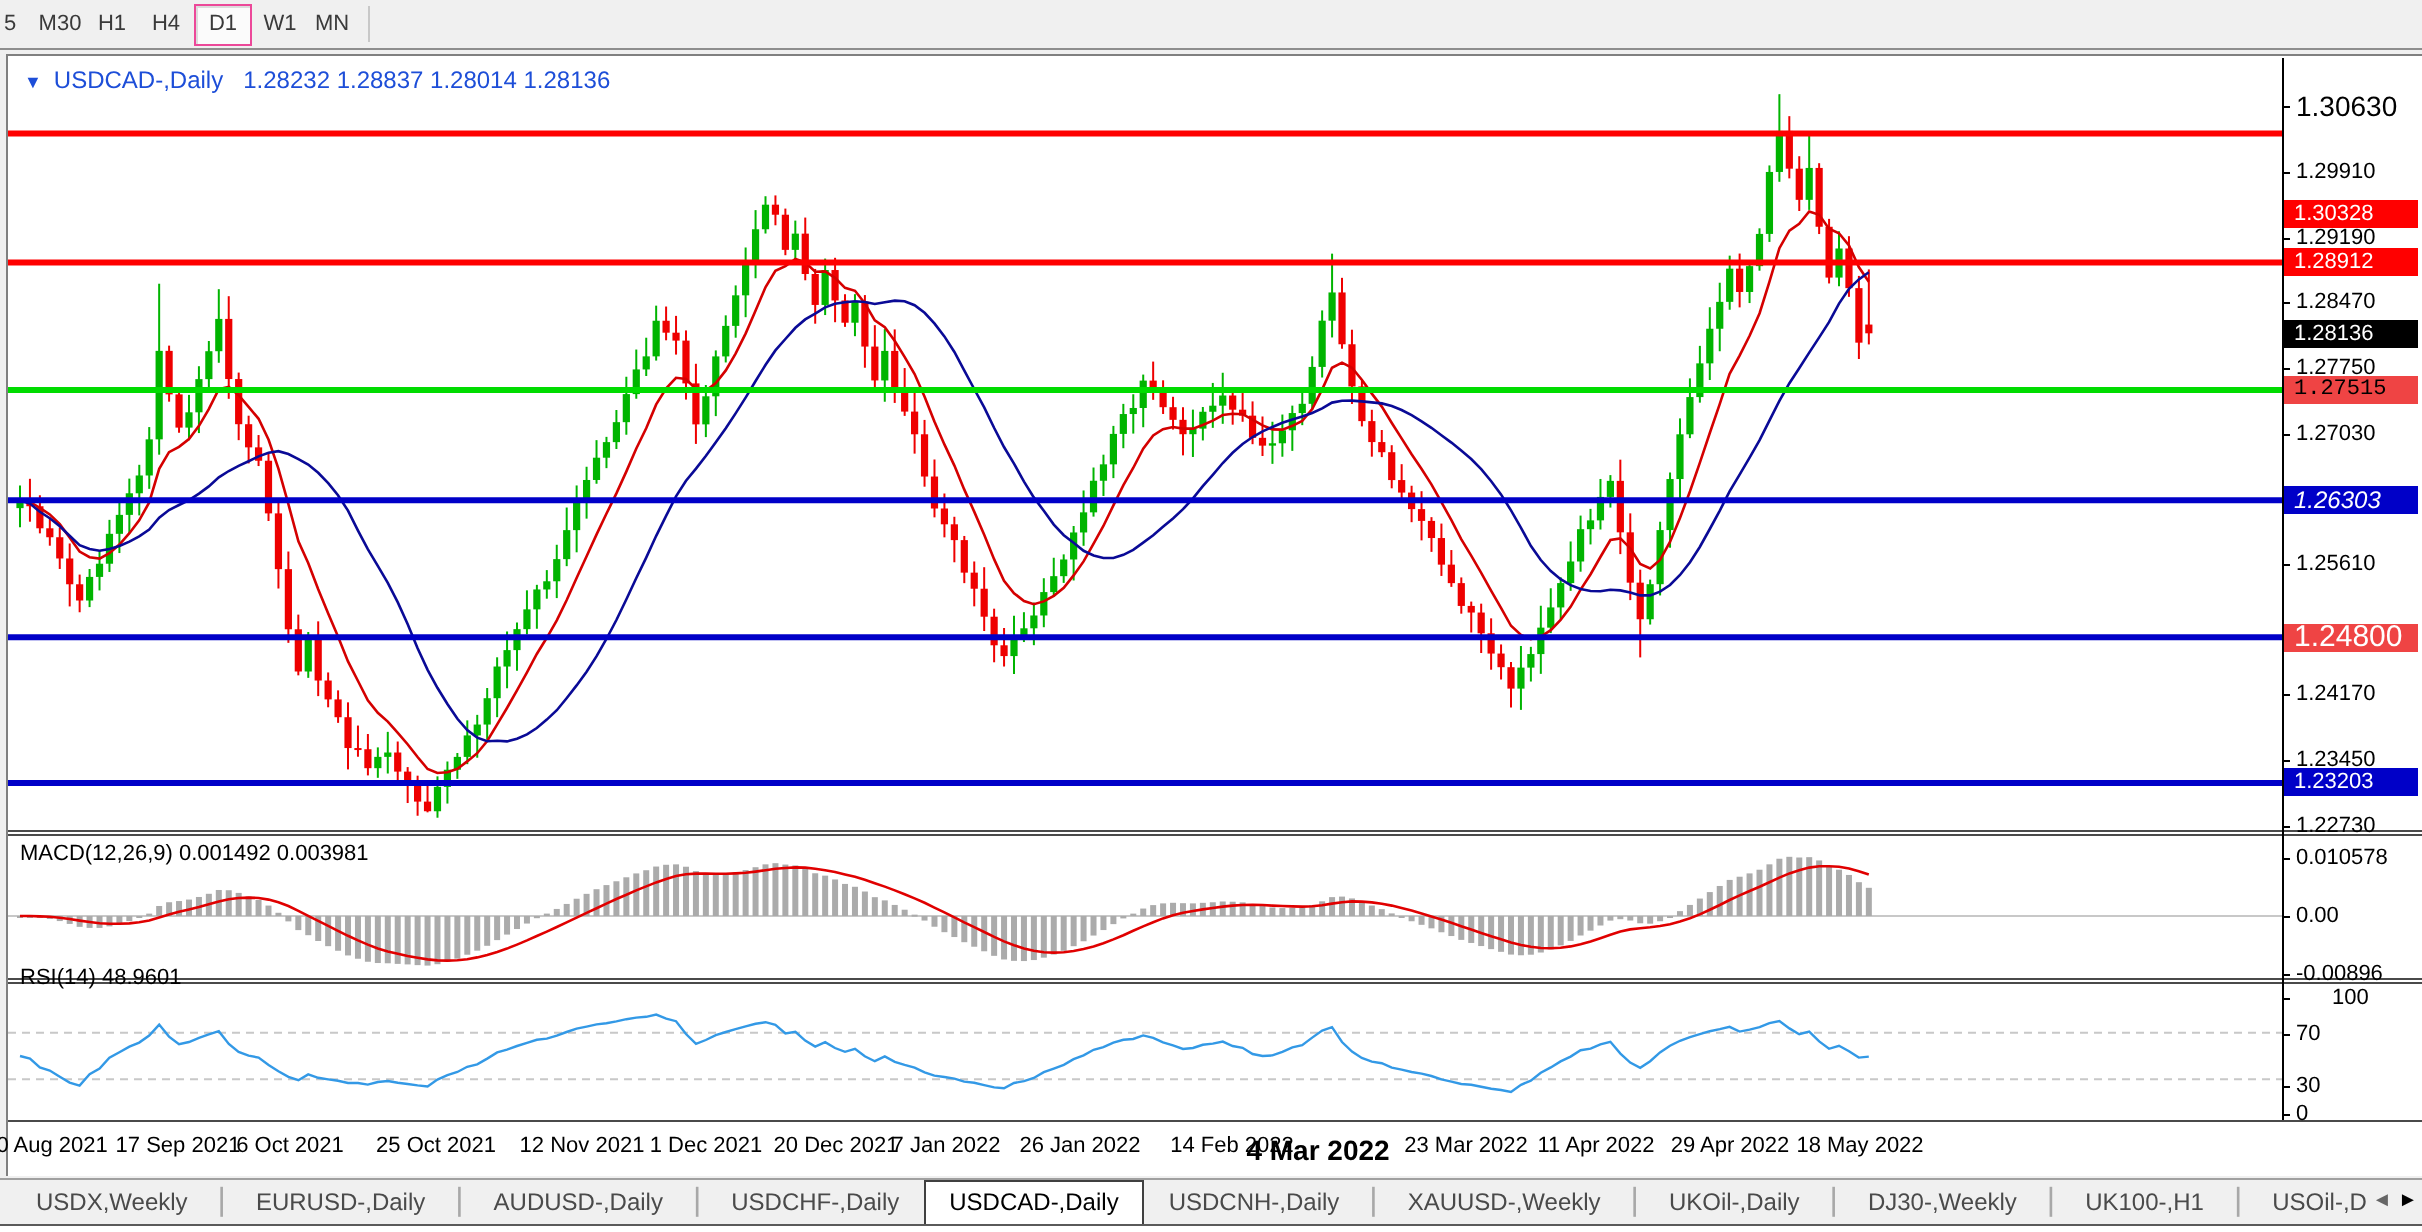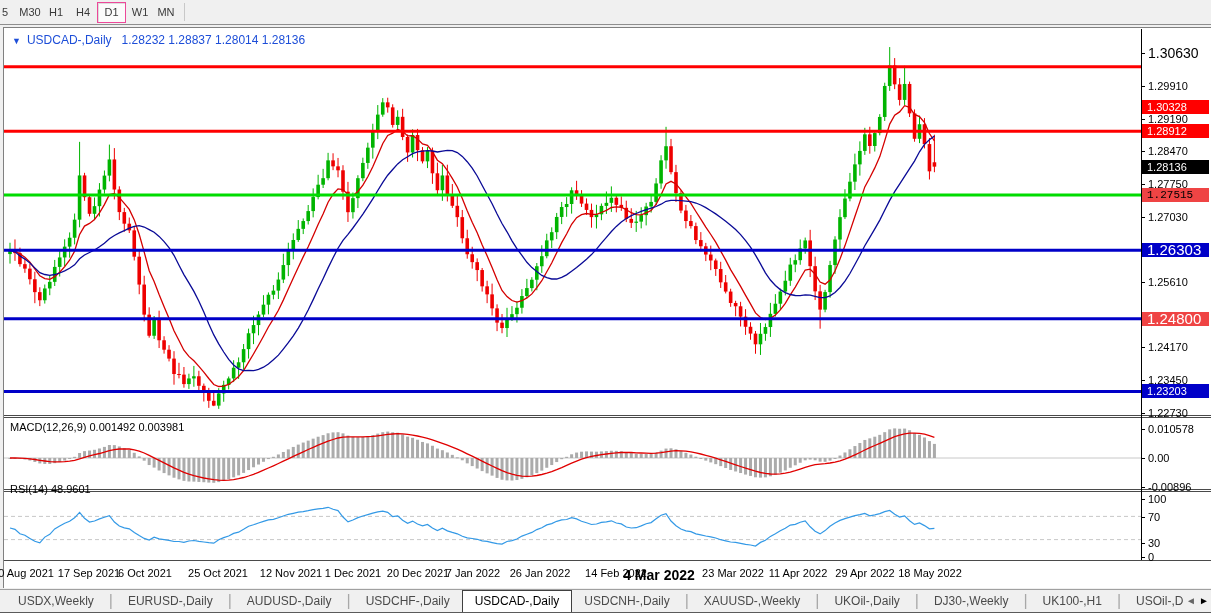--- a/index.html
+++ b/index.html
@@ -675,31 +675,31 @@
     <div style="position: absolute; left: 0px; width: 4px; height: 1px; background: rgb(0, 0, 0); top: 318.386px;"></div>
     <div style="position: absolute; left: 7px; font-size: 11px; height: 14px; line-height: 14px; top: 311.386px;">1.24170</div>
     <div style="position: absolute; left: 0px; width: 4px; height: 1px; background: rgb(0, 0, 0); top: 351.197px;"></div>
     <div style="position: absolute; left: 7px; font-size: 11px; height: 14px; line-height: 14px; top: 344.197px;">1.23450</div>
     <div style="position: absolute; left: 0px; width: 4px; height: 1px; background: rgb(0, 0, 0); top: 384.007px;"></div>
     <div style="position: absolute; left: 7px; font-size: 11px; height: 14px; line-height: 14px; top: 377.007px;">1.22730</div>
     <div style="position: absolute; left: 1px; width: 67px; height: 14px; line-height: 14px; font-size: 11px; padding-left: 5px; box-sizing: border-box; top: 30.7623px; background: rgb(255, 0, 0); color: rgb(255, 255, 255); margin-top: 40px;">1.30328</div>
     <div style="position: absolute; left: 1px; width: 67px; height: 14px; line-height: 14px; font-size: 11px; padding-left: 5px; box-sizing: border-box; top: 95.2902px; background: rgb(255, 0, 0); color: rgb(255, 255, 255);">1.28912</div>
     <div style="position: absolute; left: 1px; width: 67px; height: 14px; line-height: 14px; font-size: 11px; padding-left: 5px; box-sizing: border-box; top: 130.653px; background: rgb(0, 0, 0); color: rgb(255, 255, 255);">1.28136</div>
     <div style="position: absolute; left: 1px; width: 67px; height: 14px; line-height: 14px; font-size: 11px; padding-left: 5px; box-sizing: border-box; top: 158.952px; background: #ef4444; color: rgb(0, 0, 0); font-family: Liberation Mono, monospace;">1.27515</div>
-    <div style="position: absolute; left: 1px; width: 67px; height: 14px; line-height: 14px; font-size: 15px; padding-left: 5px; box-sizing: border-box; top: 214.184px; background: rgb(0, 0, 200); color: rgb(255, 255, 255);">1.26303</div>
+    <div style="position: absolute; left: 1px; width: 67px; height: 14px; line-height: 14px; font-size: 12px; padding-left: 5px; box-sizing: border-box; top: 214.184px; background: rgb(0, 0, 200); color: rgb(255, 255, 255); font-style: italic;">1.26303</div>
     <div style="position: absolute; left: 1px; width: 67px; height: 14px; line-height: 14px; font-size: 15px; padding-left: 5px; box-sizing: border-box; top: 282.676px; background: #ef4444; color: rgb(255, 255, 255);">1.24800</div>
     <div style="position: absolute; left: 1px; width: 67px; height: 14px; line-height: 14px; font-size: 11px; padding-left: 5px; box-sizing: border-box; top: 355.452px; background: rgb(0, 0, 200); color: rgb(255, 255, 255);">1.23203</div>
     <div style="position: absolute; left: 0px; width: 4px; height: 1px; background: rgb(0, 0, 0); top: 400px;"></div>
     <div style="position: absolute; left: 7px; font-size: 11px; height: 14px; line-height: 14px; top: 393px;">0.010578</div>
     <div style="position: absolute; left: 0px; width: 4px; height: 1px; background: rgb(0, 0, 0); top: 429px;"></div>
     <div style="position: absolute; left: 7px; font-size: 11px; height: 14px; line-height: 14px; top: 422px;">0.00</div>
     <div style="position: absolute; left: 0px; width: 4px; height: 1px; background: rgb(0, 0, 0); top: 458px;"></div>
     <div style="position: absolute; left: 7px; font-size: 11px; height: 14px; line-height: 14px; top: 451px;">-0.00896</div>
     <div style="position: absolute; left: 0px; width: 4px; height: 1px; background: rgb(0, 0, 0); top: 470px;"></div>
-    <div style="position: absolute; left: 7px; font-size: 11px; height: 14px; line-height: 14px; top: 463px;">100</div>
+    <div style="position: absolute; left: 25px; font-size: 11px; height: 14px; line-height: 14px; top: 463px;">100</div>
     <div style="position: absolute; left: 0px; width: 4px; height: 1px; background: rgb(0, 0, 0); top: 488px;"></div>
     <div style="position: absolute; left: 7px; font-size: 11px; height: 14px; line-height: 14px; top: 481px;">70</div>
     <div style="position: absolute; left: 0px; width: 4px; height: 1px; background: rgb(0, 0, 0); top: 514px;"></div>
     <div style="position: absolute; left: 7px; font-size: 11px; height: 14px; line-height: 14px; top: 507px;">30</div>
     <div style="position: absolute; left: 0px; width: 4px; height: 1px; background: rgb(0, 0, 0); top: 528px;"></div>
     <div style="position: absolute; left: 7px; font-size: 11px; height: 14px; line-height: 14px; top: 521px;">0</div>
   </div>
 <div class="abs" id="date-axis" style="left:4px;top:561px;width:1137px;height:27px">
     <div style="position: absolute; top: 6px; font-size: 11px; white-space: nowrap; transform: translateX(-50%); left: 19px;">30 Aug 2021</div>
     <div style="position: absolute; top: 6px; font-size: 11px; white-space: nowrap; transform: translateX(-50%); left: 85px;">17 Sep 2021</div>

